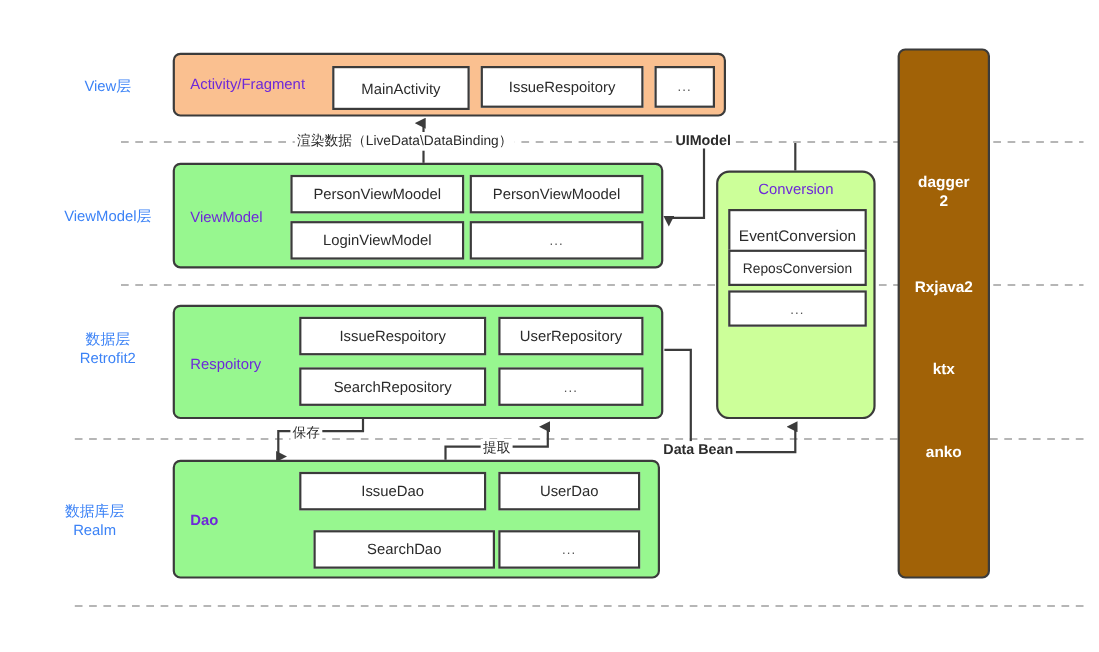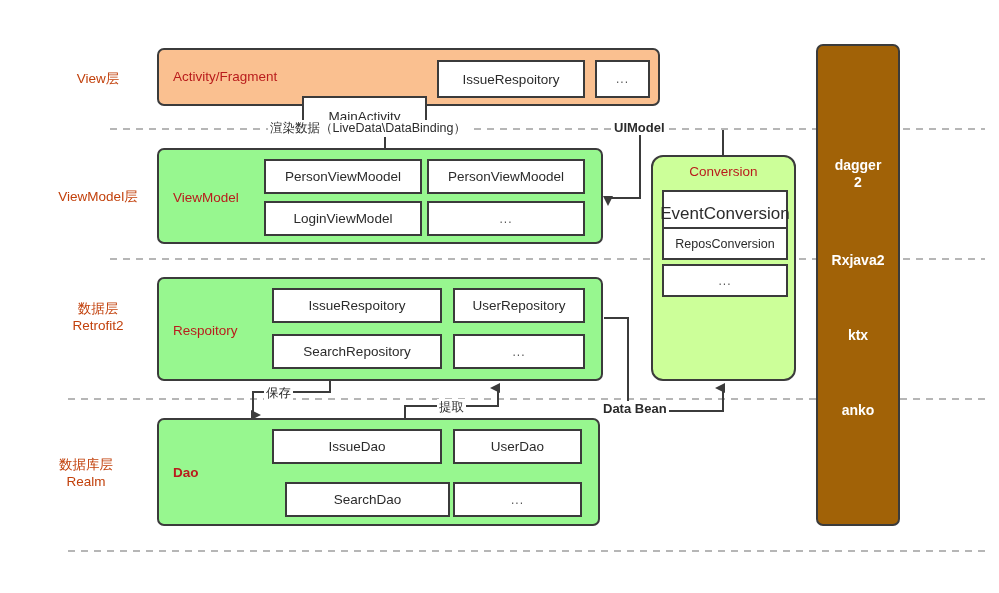--- a/index.html
+++ b/index.html
@@ -3,36 +3,36 @@
 <meta charset="utf-8">
 <style>
   html,body{margin:0;padding:0;background:#ffffff;}
   body{width:999px;height:593px;font-family:"Liberation Sans","DejaVu Sans",sans-serif;}
   #stage{position:relative;width:999px;height:593px;overflow:hidden;background:#fff;}
 
   .svg-layer{position:absolute;left:0;top:0;width:999px;height:593px;}
 
   
   .row-label{
-    position:absolute;text-align:center;color:#c2410c;
+    position:absolute;text-align:center;color:#3b82f6;
     font-size:13.5px;line-height:17px;white-space:pre-line;
   }
 
   
   .group{
     position:absolute;border:2px solid #3b3b3b;border-radius:7px;
     box-sizing:border-box;
   }
   .group.orange{background:#fac090;}
   .group.green{background:#97f78f;}
   .group.limey{background:#ccff99;border-radius:12px;}
   .group.pink{background:#a16207;}
 
   .group-title{
-    position:absolute;color:#b91c1c;font-size:13.5px;white-space:nowrap;
+    position:absolute;color:#6d28d9;font-size:13.5px;white-space:nowrap;
   }
 
   
   .chip{
     position:absolute;background:#ffffff;border:2px solid #3b3b3b;
     box-sizing:border-box;display:flex;align-items:center;justify-content:center;
     color:#2b2b2b;font-size:13.5px;white-space:nowrap;
   }
   .chip.ellipsis{color:#555;font-size:12px;letter-spacing:1px;}
 
@@ -104,21 +104,21 @@
   <div class="row-label" style="left:38px;top:188px;width:120px;">ViewModel层</div>
 
   <div class="row-label" style="left:48px;top:300px;width:100px;">数据层
 Retrofit2</div>
 
   <div class="row-label" style="left:36px;top:456px;width:100px;">数据库层
 Realm</div>
 
   <div class="group orange" style="left:157px;top:48px;width:503px;height:58px;">
     <div class="group-title" style="left:14px;top:19px;">Activity/Fragment</div>
-    <div class="chip" style="left:143px;top:10px;width:125px;height:40px;margin-top:36px;">MainActivity</div>
+    <div class="chip" style="left:143px;top:10px;width:125px;height:40px;">MainActivity</div>
     <div class="chip" style="left:278px;top:10px;width:148px;height:38px;">IssueRespoitory</div>
     <div class="chip ellipsis" style="left:436px;top:10px;width:55px;height:38px;">...</div>
   </div>
 
   <div class="group green" style="left:157px;top:148px;width:446px;height:96px;">
     <div class="group-title" style="left:14px;top:40px;">ViewModel</div>
     <div class="chip" style="left:105px;top:9px;width:158px;height:35px;">PersonViewMoodel</div>
     <div class="chip" style="left:268px;top:9px;width:158px;height:35px;">PersonViewMoodel</div>
     <div class="chip" style="left:105px;top:51px;width:158px;height:35px;">LoginViewModel</div>
     <div class="chip ellipsis" style="left:268px;top:51px;width:158px;height:35px;">...</div>
@@ -135,21 +135,21 @@
   <div class="group green" style="left:157px;top:418px;width:443px;height:108px;">
     <div class="group-title" style="left:14px;top:45px;font-weight:bold;">Dao</div>
     <div class="chip" style="left:113px;top:9px;width:170px;height:35px;">IssueDao</div>
     <div class="chip" style="left:294px;top:9px;width:129px;height:35px;text-align:right;">UserDao</div>
     <div class="chip" style="left:126px;top:62px;width:165px;height:35px;">SearchDao</div>
     <div class="chip ellipsis" style="left:294px;top:62px;width:129px;height:35px;">...</div>
   </div>
 
   <div class="group limey" style="left:651px;top:155px;width:145px;height:226px;">
     <div class="group-title" style="left:0;top:7px;width:100%;text-align:center;">Conversion</div>
-    <div class="chip" style="left:9px;top:33px;width:126px;height:47px;font-size:17px;">EventConversion</div>
+    <div class="chip" style="left:9px;top:33px;width:126px;height:47px;font-size:14px;">EventConversion</div>
     <div class="chip" style="left:9px;top:70px;width:126px;height:33px;font-size:12.5px;">ReposConversion</div>
     <div class="chip ellipsis" style="left:9px;top:107px;width:126px;height:33px;">...</div>
   </div>
 
   <div class="group pink" style="left:816px;top:44px;width:84px;height:482px;">
     <div class="pink-word" style="top:111px;">dagger
 2</div>
     <div class="pink-word" style="top:206px;">Rxjava2</div>
     <div class="pink-word" style="top:281px;">ktx</div>
     <div class="pink-word" style="top:356px;">anko</div>

